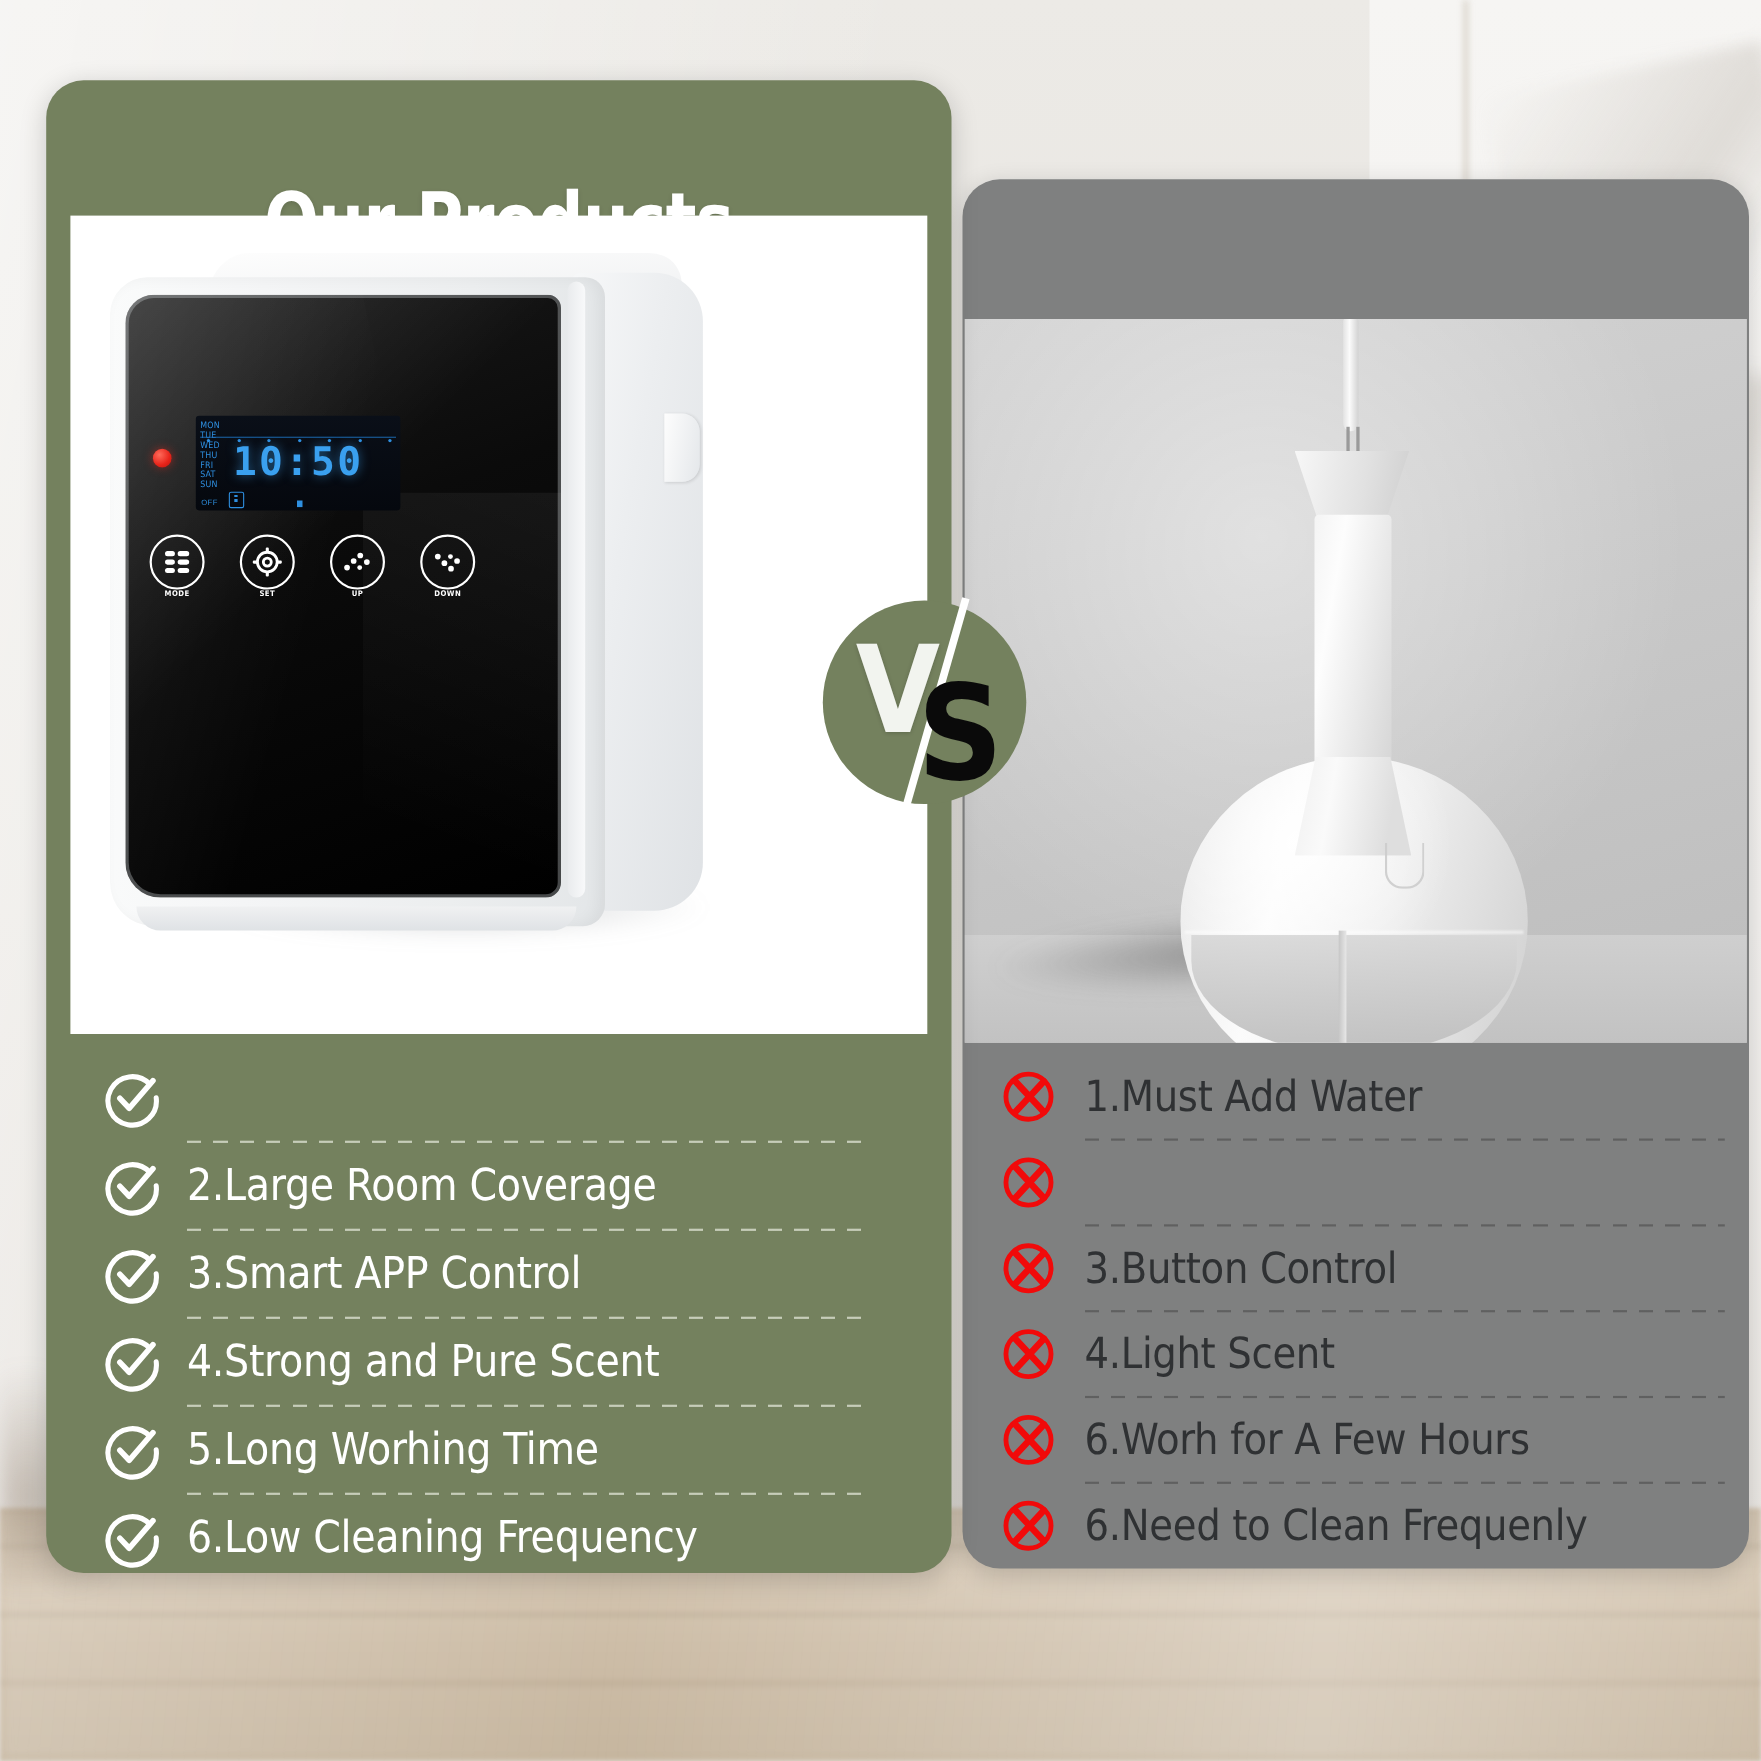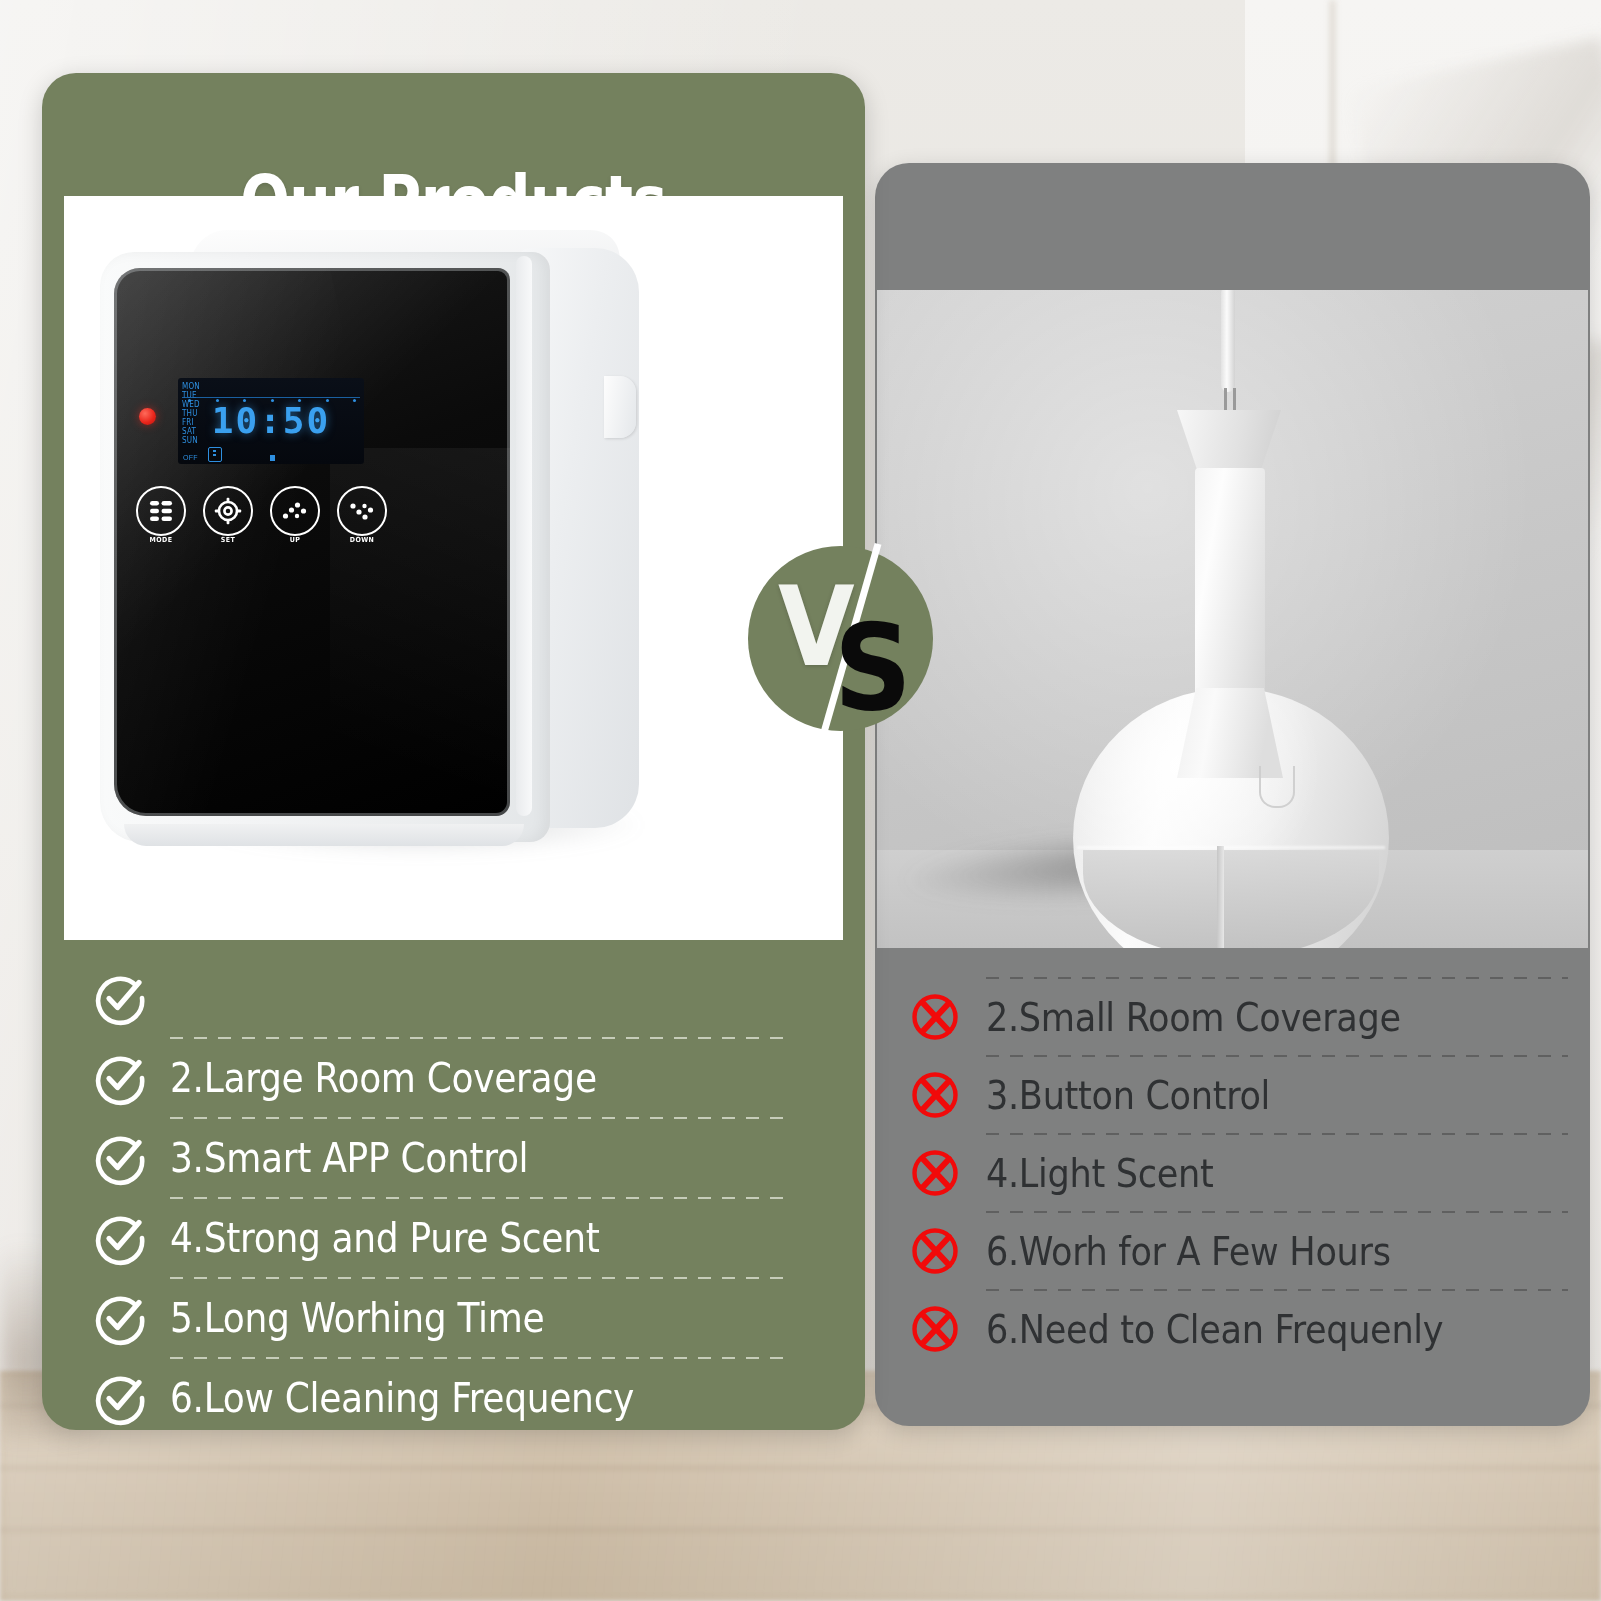--- a/index.html
+++ b/index.html
@@ -173,21 +173,21 @@
   }
   .lcd-box::after{content:"";position:absolute;left:4px;top:2px;width:3px;height:8px;
     background:repeating-linear-gradient(180deg,#2e8fe0 0 2px,transparent 2px 4px);}
   .lcd-dot-b{position:absolute;left:92px;bottom:3px;width:5px;height:6px;background:#2e8fe0;}
   .dev-led{
     position:absolute;left:25px;top:140px;width:17px;height:17px;border-radius:50%;
     background:radial-gradient(circle at 35% 32%, #ff6a5a, #e8241a 58%, #b8150e 100%);
     box-shadow:0 0 9px rgba(235,40,30,.55);
   }
   
-  .btn-row{position:absolute;left:22px;top:218px;width:340px;display:flex;gap:17px;}
+  .btn-row{position:absolute;left:22px;top:218px;width:340px;display:flex;gap:32px;}
   .tbtn{position:relative;width:50px;height:50px;}
   .tbtn .ring{
     position:absolute;inset:0;border:2.5px solid #fff;border-radius:50%;
   }
   .tbtn .lbl{
     position:absolute;left:-10px;top:50px;width:70px;text-align:center;color:#fff;
     font-size:7px;font-weight:bold;letter-spacing:.4px;
     font-family:"DejaVu Sans Condensed","Liberation Sans",sans-serif;
   }
   .tbtn svg{position:absolute;left:11px;top:11px;}
@@ -519,69 +519,77 @@
         <path d="M17 28.5 L25.5 37.5 L47 12.5" fill="none" stroke="#fff" stroke-width="5.2" stroke-linecap="round" stroke-linejoin="round"></path>
       </svg>
     </span>
     <span class="ftext">6.Low Cleaning Frequency</span>
   </div>
 
 </div>
 
 <div class="flist" id="flist-right">
 
-  <div class="fsep"></div>
-
   <div class="frow">
     <span class="ficon">
       <svg width="54" height="54" viewBox="0 0 54 54">
         <circle cx="27" cy="27" r="20.5" fill="none" stroke="#f10a0a" stroke-width="4.4"></circle>
         <path d="M15 13 L41 41 M41 13 L15 41" fill="none" stroke="#f10a0a" stroke-width="6" stroke-linecap="round"></path>
       </svg>
     </span>
-    <span class="ftext">2.Small Room Coverage</span>
+    <span class="ftext">1.Must Add Water</span>
   </div>
   <div class="fsep"></div>
 
   <div class="frow">
     <span class="ficon">
       <svg width="54" height="54" viewBox="0 0 54 54">
         <circle cx="27" cy="27" r="20.5" fill="none" stroke="#f10a0a" stroke-width="4.4"></circle>
         <path d="M15 13 L41 41 M41 13 L15 41" fill="none" stroke="#f10a0a" stroke-width="6" stroke-linecap="round"></path>
       </svg>
     </span>
-    <span class="ftext">3.Button Control</span>
   </div>
   <div class="fsep"></div>
 
   <div class="frow">
     <span class="ficon">
       <svg width="54" height="54" viewBox="0 0 54 54">
         <circle cx="27" cy="27" r="20.5" fill="none" stroke="#f10a0a" stroke-width="4.4"></circle>
         <path d="M15 13 L41 41 M41 13 L15 41" fill="none" stroke="#f10a0a" stroke-width="6" stroke-linecap="round"></path>
       </svg>
     </span>
-    <span class="ftext">4.Light Scent</span>
+    <span class="ftext">3.Button Control</span>
   </div>
   <div class="fsep"></div>
 
   <div class="frow">
     <span class="ficon">
       <svg width="54" height="54" viewBox="0 0 54 54">
         <circle cx="27" cy="27" r="20.5" fill="none" stroke="#f10a0a" stroke-width="4.4"></circle>
         <path d="M15 13 L41 41 M41 13 L15 41" fill="none" stroke="#f10a0a" stroke-width="6" stroke-linecap="round"></path>
       </svg>
     </span>
-    <span class="ftext">6.Worh for A Few Hours</span>
+    <span class="ftext">4.Light Scent</span>
   </div>
   <div class="fsep"></div>
 
   <div class="frow">
     <span class="ficon">
       <svg width="54" height="54" viewBox="0 0 54 54">
         <circle cx="27" cy="27" r="20.5" fill="none" stroke="#f10a0a" stroke-width="4.4"></circle>
         <path d="M15 13 L41 41 M41 13 L15 41" fill="none" stroke="#f10a0a" stroke-width="6" stroke-linecap="round"></path>
       </svg>
     </span>
+    <span class="ftext">6.Worh for A Few Hours</span>
+  </div>
+  <div class="fsep"></div>
+
+  <div class="frow">
+    <span class="ficon">
+      <svg width="54" height="54" viewBox="0 0 54 54">
+        <circle cx="27" cy="27" r="20.5" fill="none" stroke="#f10a0a" stroke-width="4.4"></circle>
+        <path d="M15 13 L41 41 M41 13 L15 41" fill="none" stroke="#f10a0a" stroke-width="6" stroke-linecap="round"></path>
+      </svg>
+    </span>
     <span class="ftext">6.Need to Clean Frequenly</span>
   </div>
 
 </div>
 
 </body></html>

